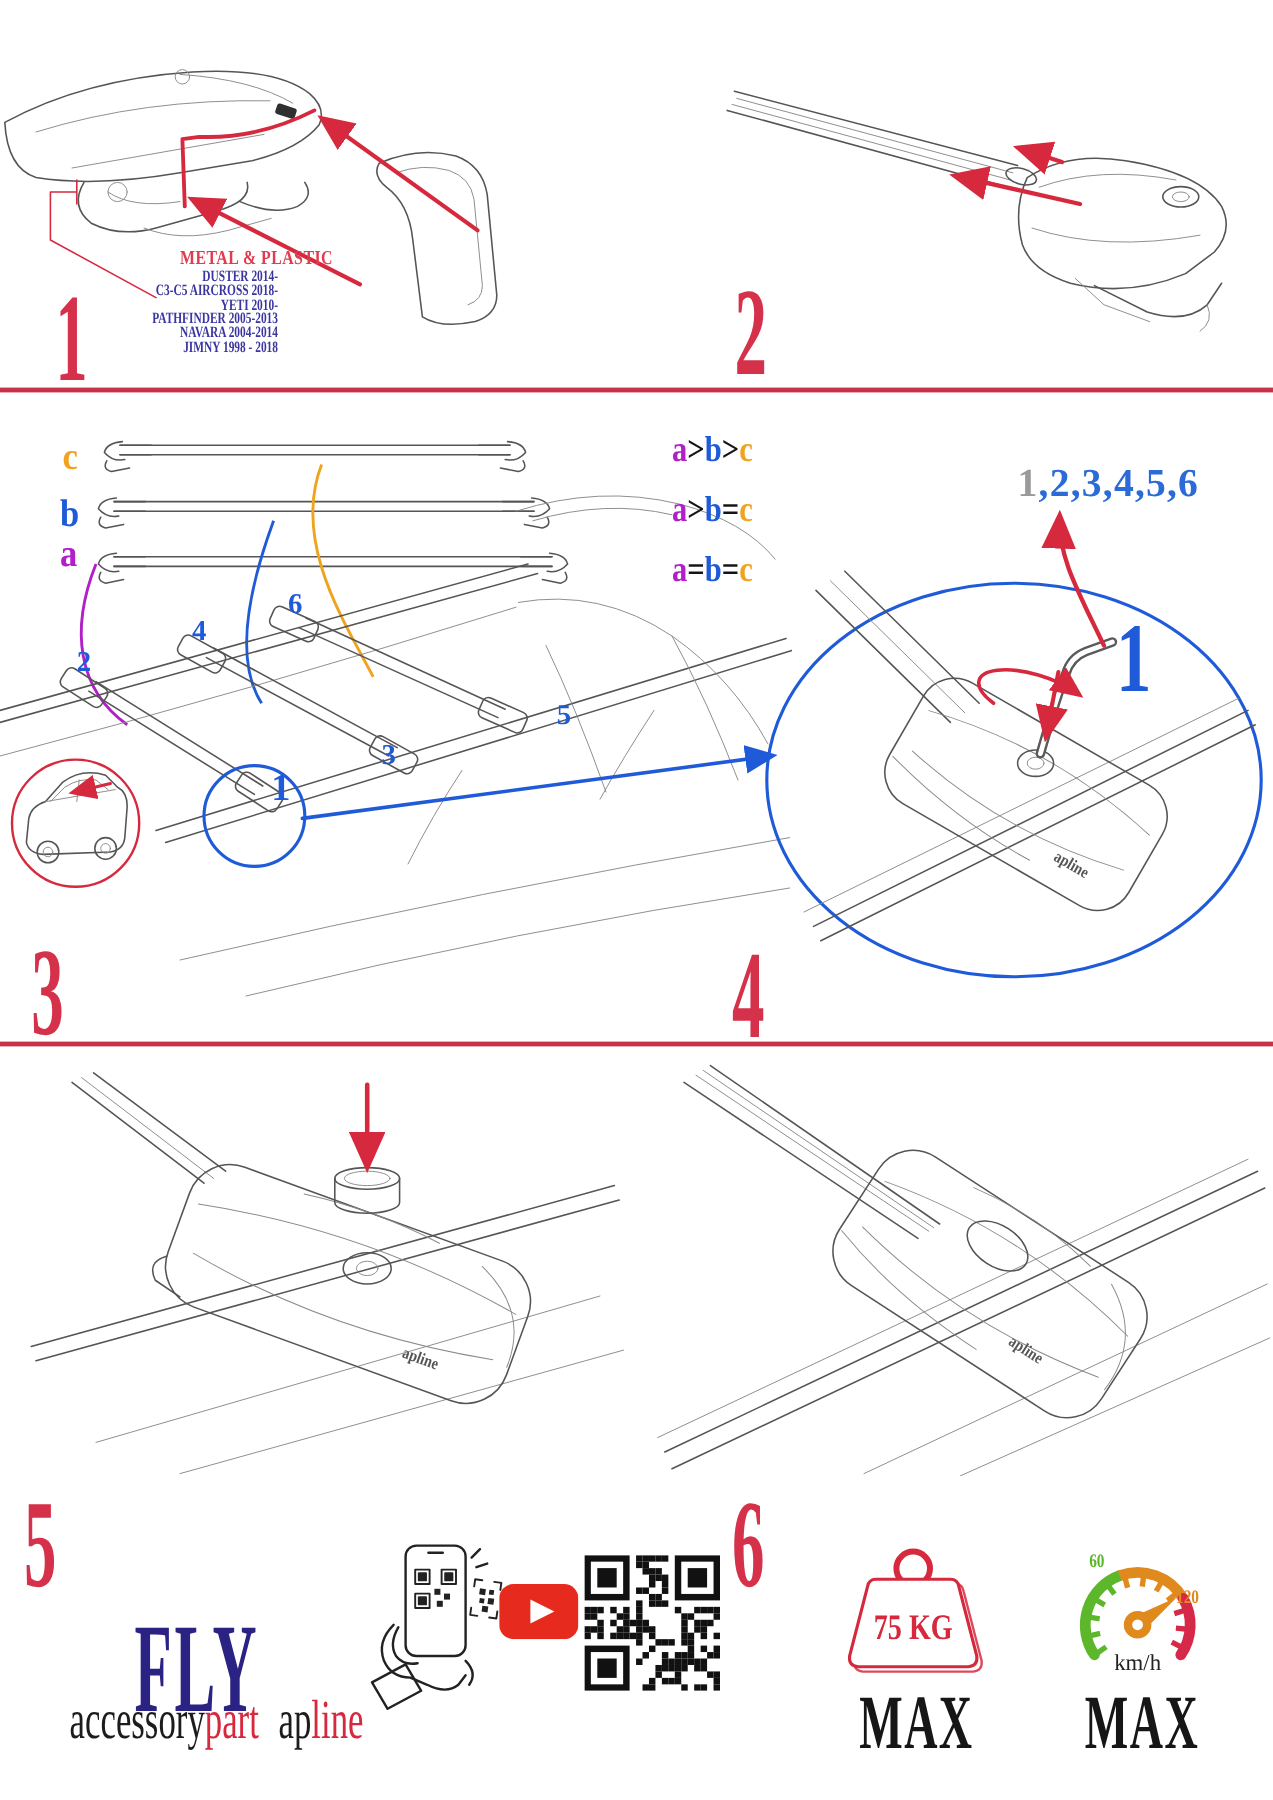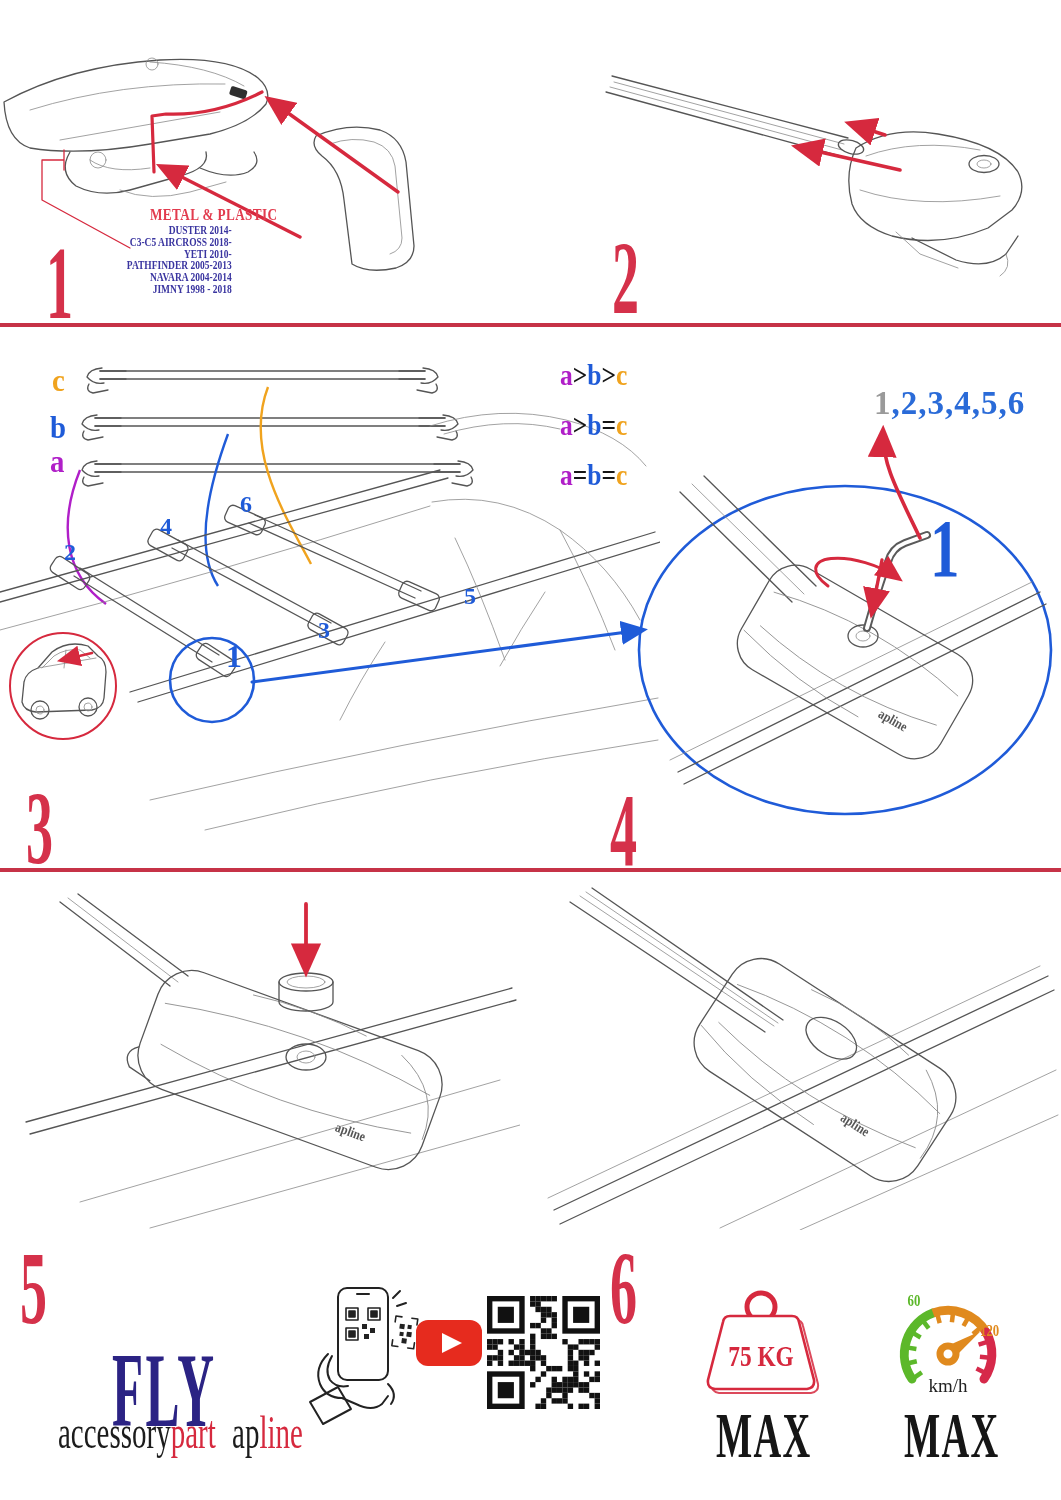--- a/index.html
+++ b/index.html
@@ -233,21 +233,21 @@
     <ellipse class="line" cx="243" cy="256" rx="15" ry="11"></ellipse>
     <ellipse class="thin" cx="243" cy="256" rx="7" ry="5"></ellipse>
     <g>
       <path d="M247,248 C254,224 260,202 268,182 Q272,168 285,163 L307,155" stroke="#5a5a5a" stroke-width="8" fill="none" stroke-linecap="round"></path>
       <path d="M247,248 C254,224 260,202 268,182 Q272,168 285,163 L307,155" stroke="#ffffff" stroke-width="4" fill="none" stroke-linecap="round"></path>
     </g>
     <path class="redl" stroke-width="3" d="M208,206 a36,14 18 1 1 70,-8" marker-end="url(#arR4)"></path>
     <path class="redl" stroke-width="3.4" d="M262,180 L252,232" marker-end="url(#arR4)"></path>
     <path class="redl" stroke-width="3.6" d="M300,158 C278,112 262,84 263,52" marker-end="url(#arR4)"></path>
   </svg>
-  <div class="seq" style="left:874px;top:385px"><span class="first">1</span><span class="rest">,2,3,4,5,6</span></div>
+  <div class="seq" style="left:848px;top:385px"><span class="first">1</span><span class="rest">,2,3,4,5,6</span></div>
   <div class="callout-1" style="left:930px;top:508px">1</div>
   <div class="step-num" style="left:610px;top:778px">4</div>
 
   <div class="divider" style="top:868px"></div>
 
   <svg class="abs" style="left:20px;top:890px" width="500" height="340" viewBox="0 0 500 340">
     <defs>
       <marker id="arR5" markerWidth="9" markerHeight="8" refX="7" refY="4" orient="auto">
         <path d="M0,0 L9,4 L0,8 Z" fill="#d6293e"></path>
       </marker>

